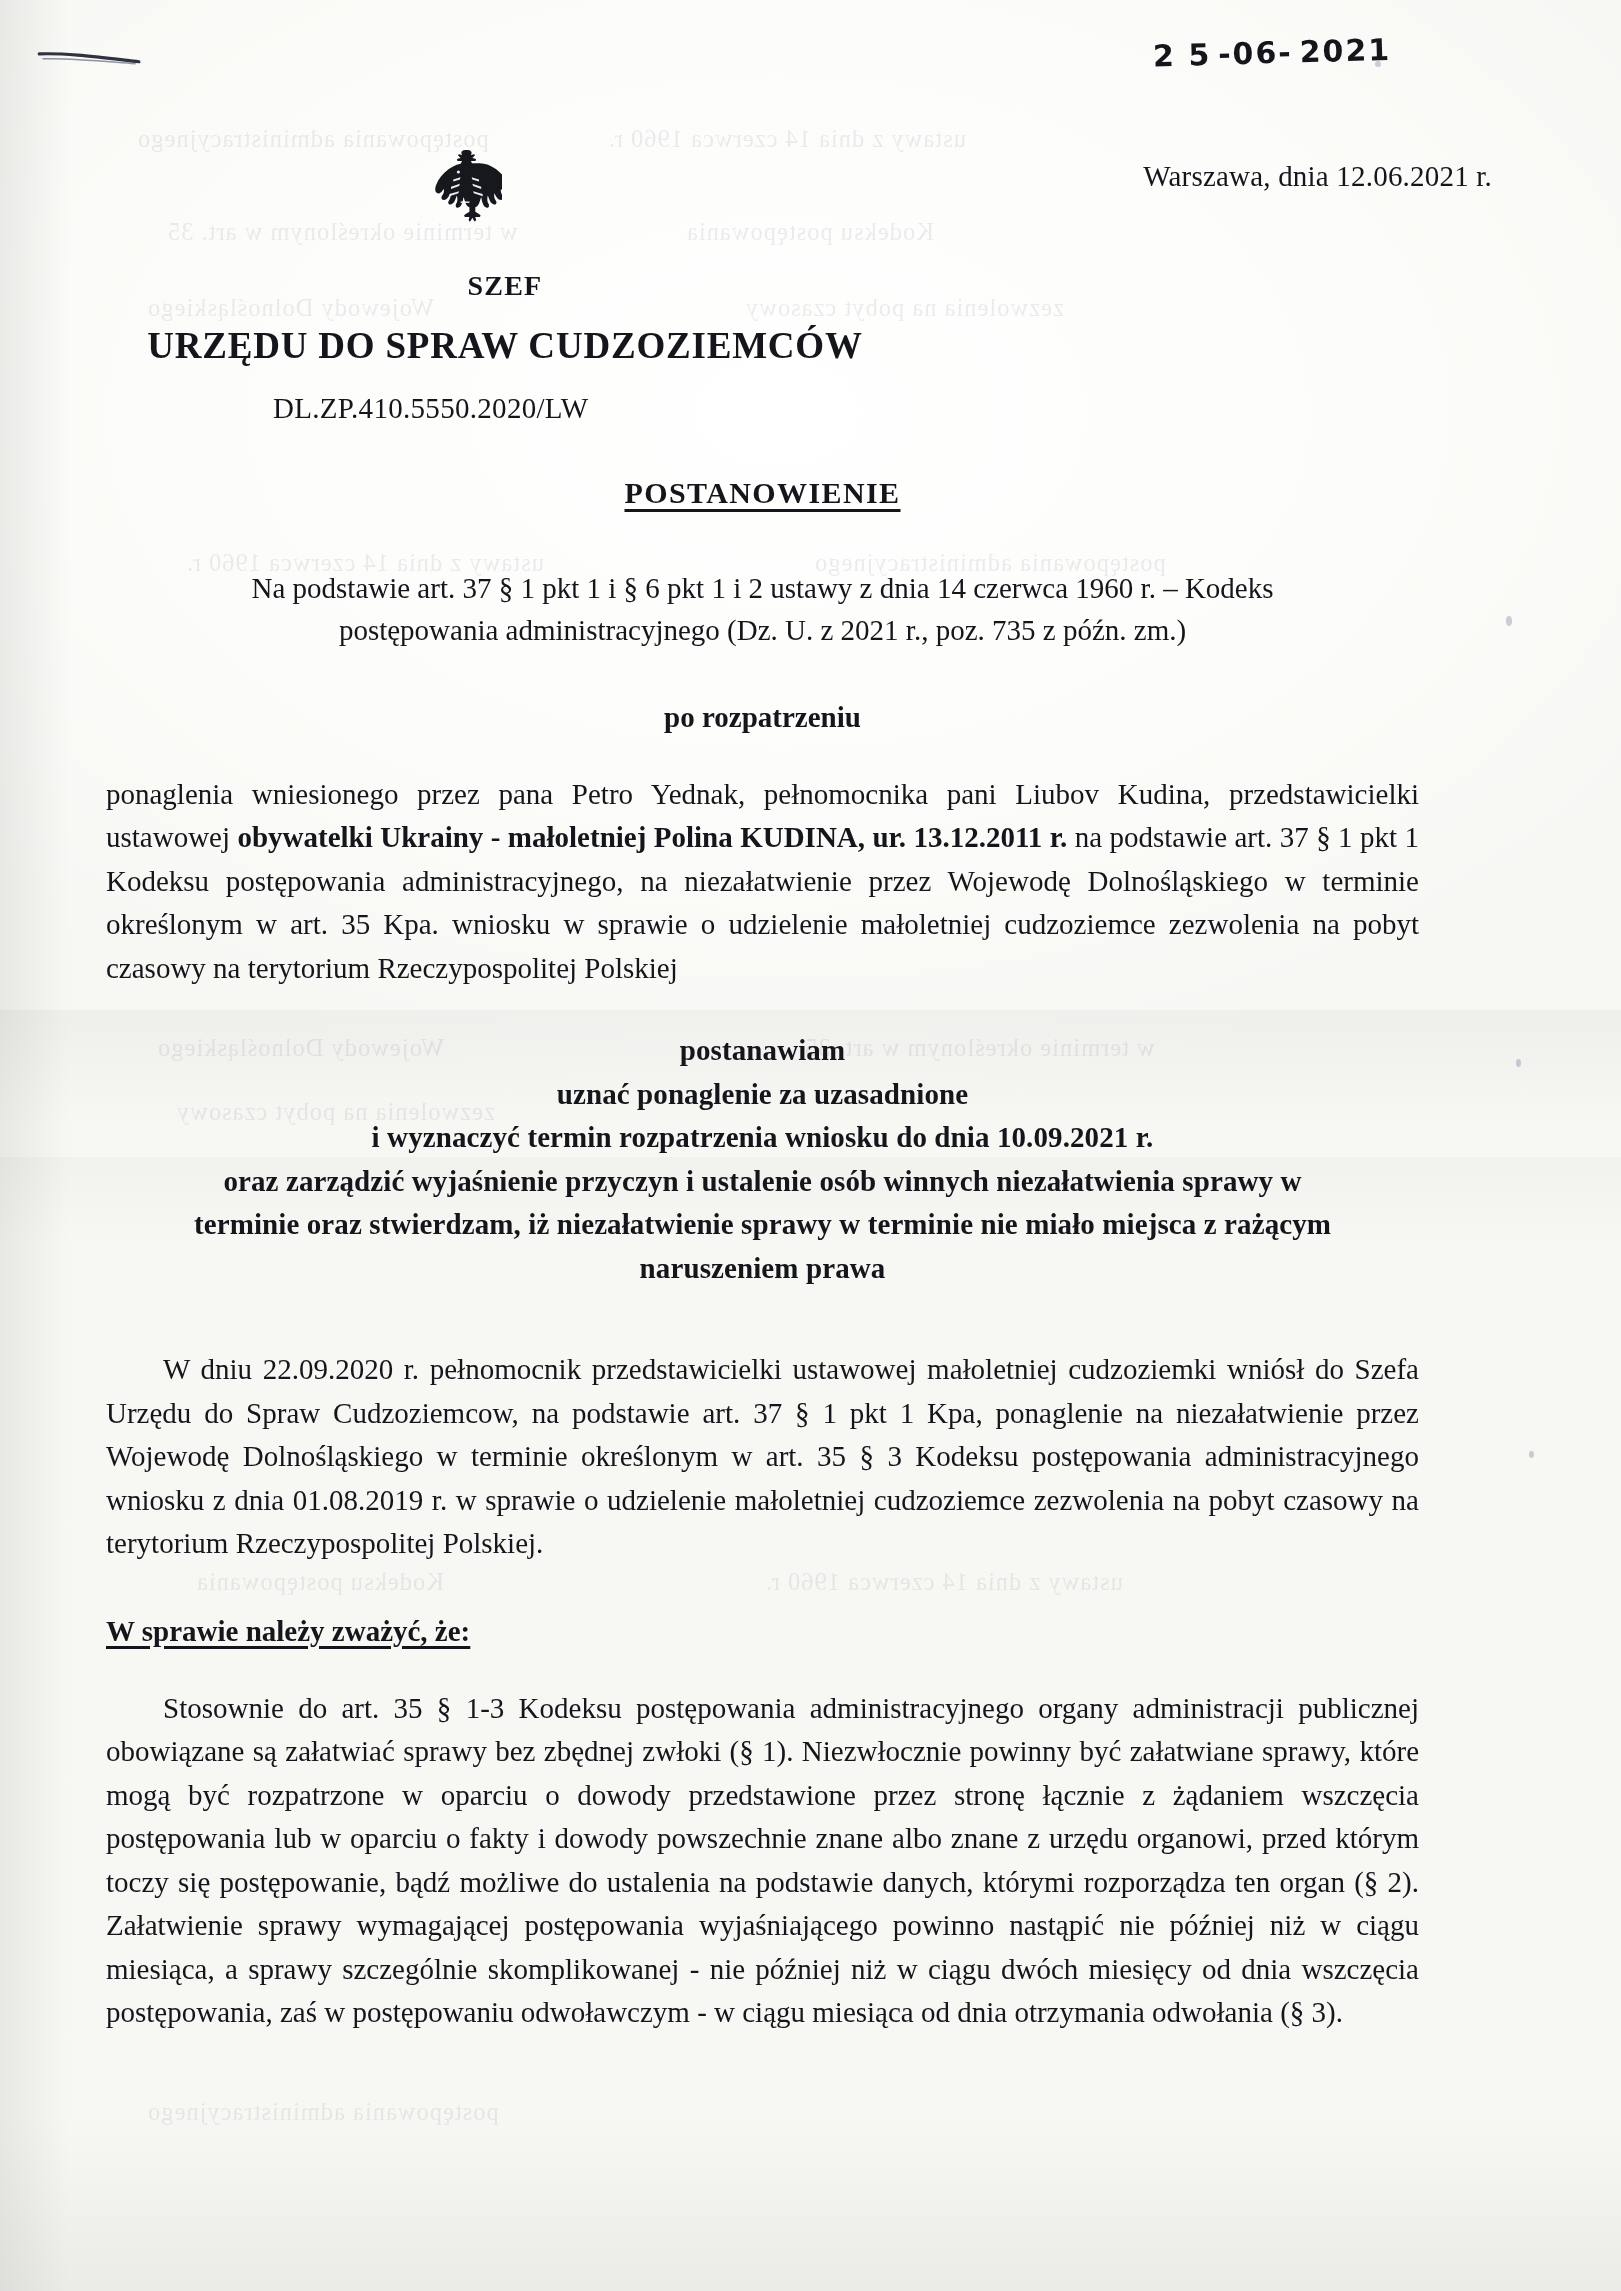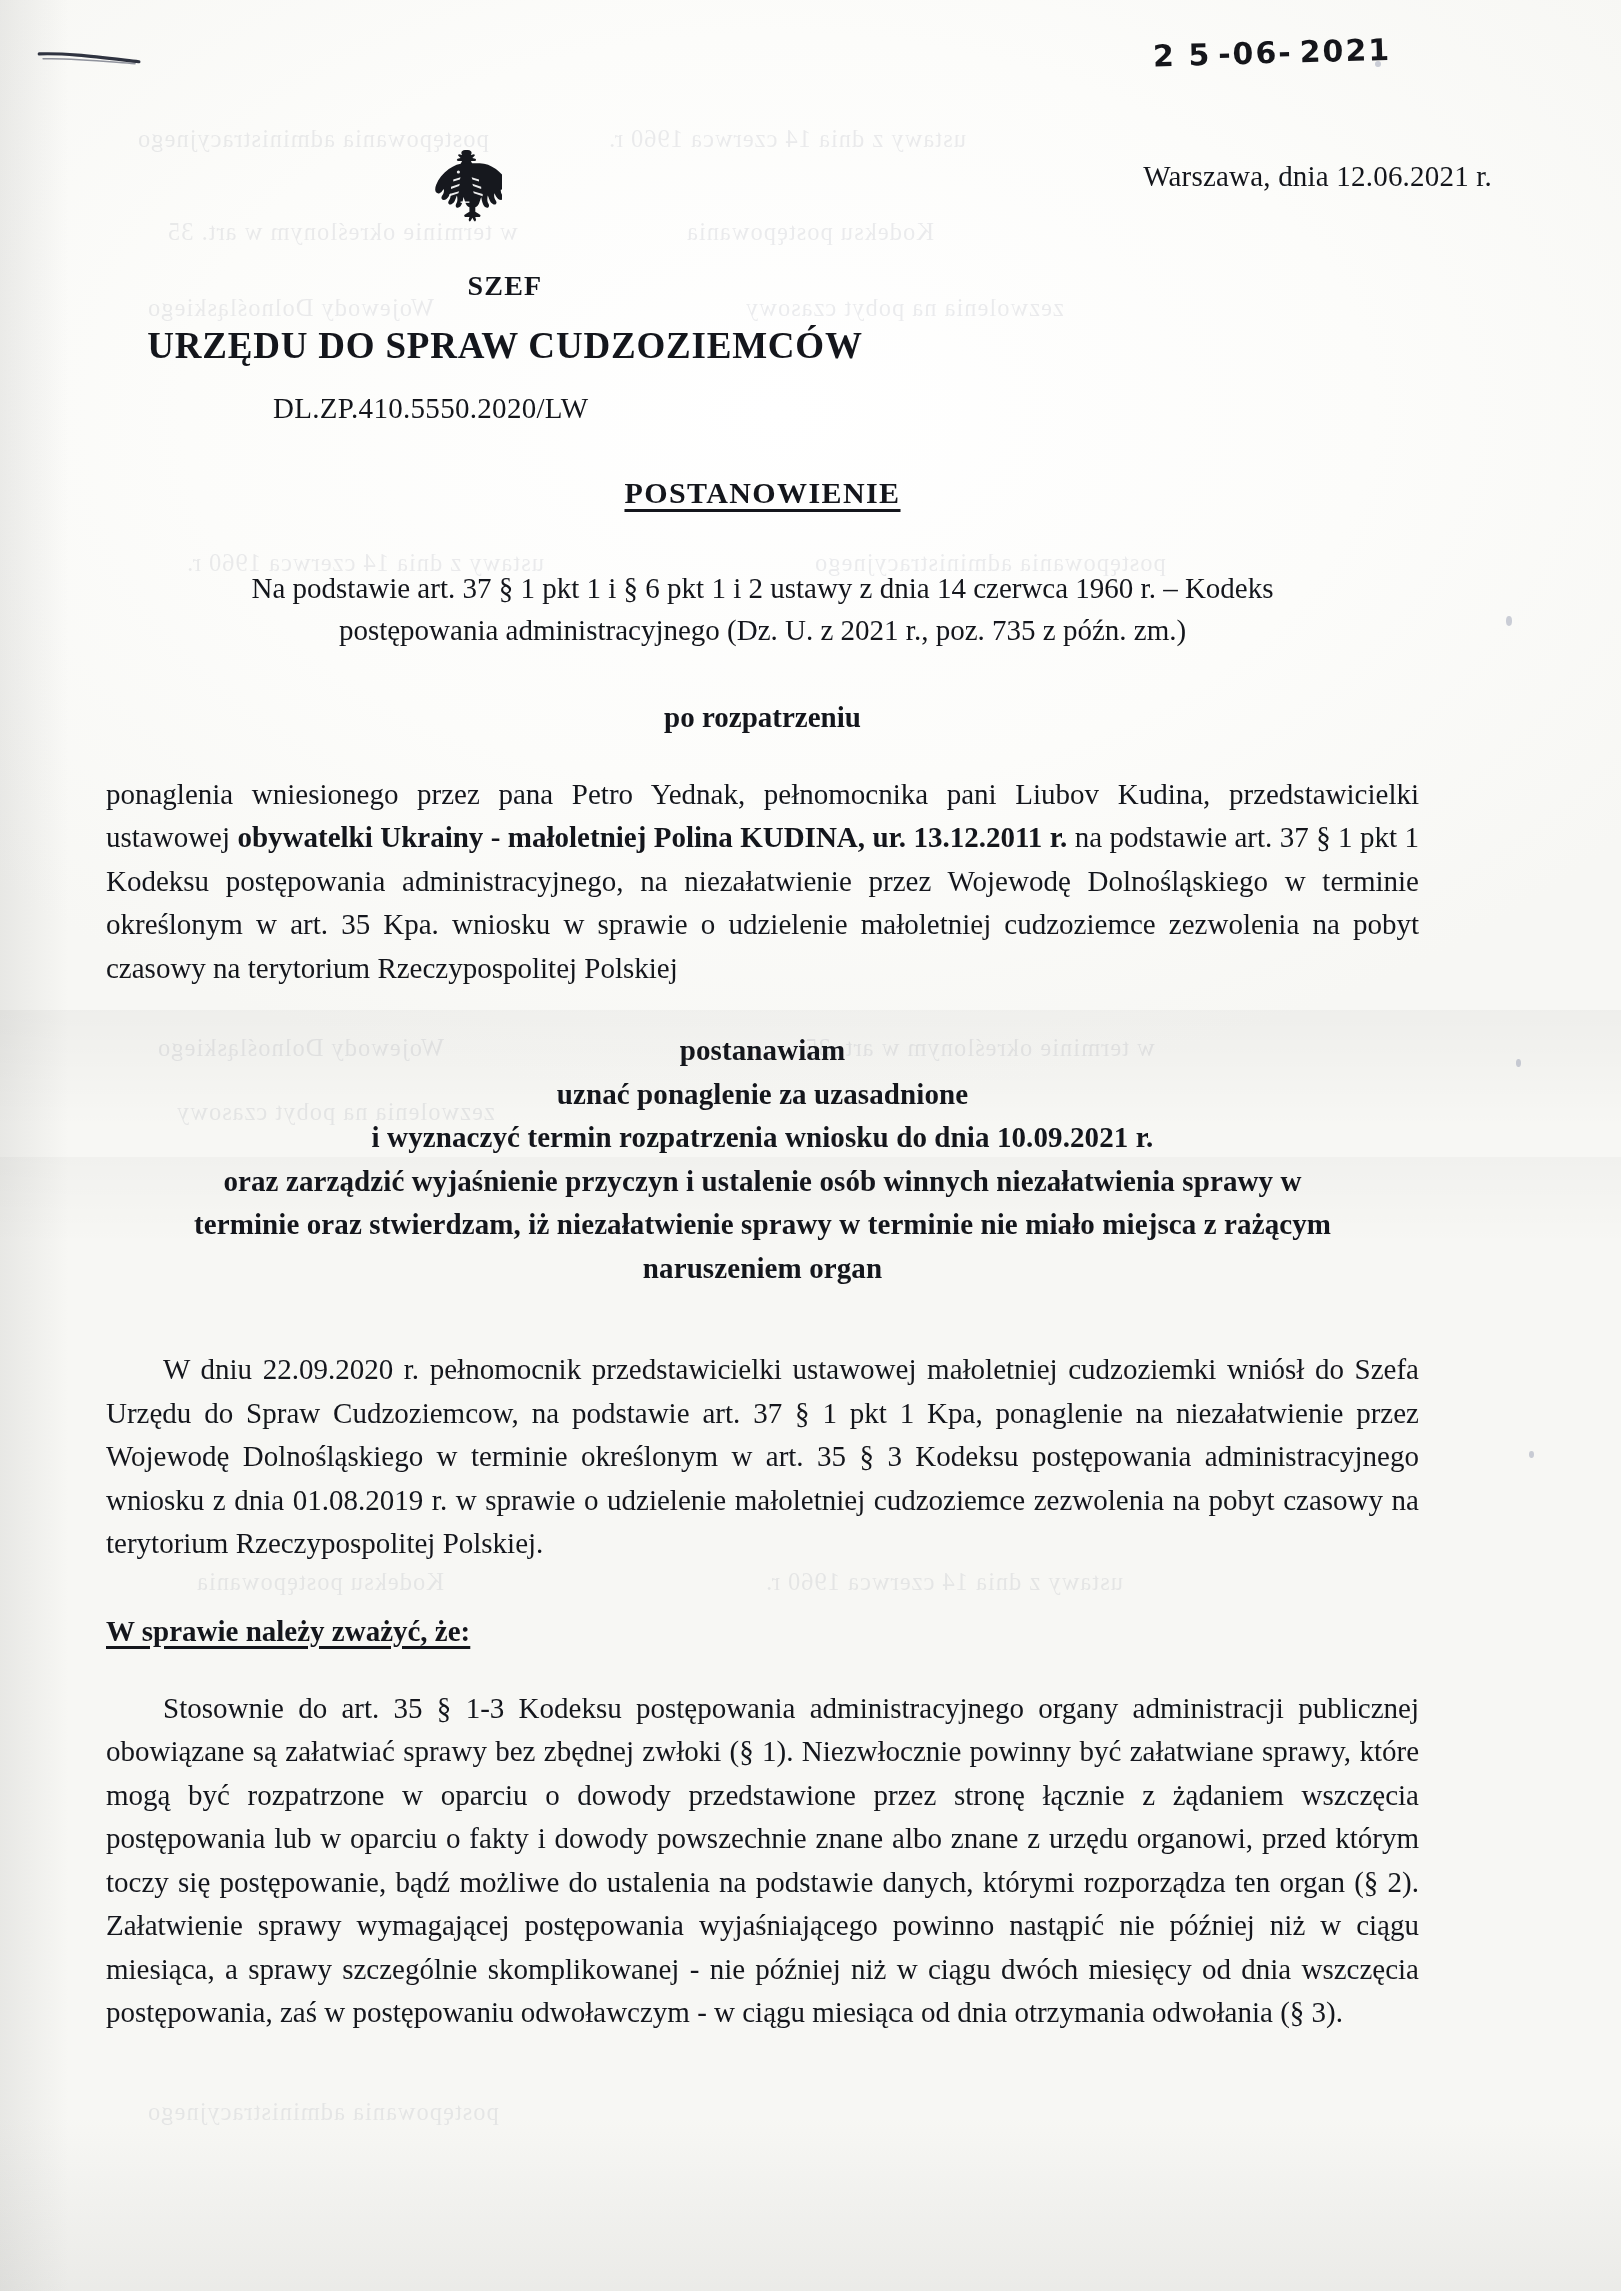--- a/index.html
+++ b/index.html
@@ -256,21 +256,21 @@
     <div class="para"><span>ponaglenia wniesionego przez pana Petro Yednak, pełnomocnika pani Liubov Kudina, przedstawicielki ustawowej </span><span class="b">obywatelki Ukrainy - małoletniej Polina KUDINA, ur. 13.12.2011 r.</span><span> na podstawie art. 37 § 1 pkt 1 Kodeksu postępowania administracyjnego, na niezałatwienie przez Wojewodę Dolnośląskiego w terminie określonym w art. 35 Kpa. wniosku w sprawie o udzielenie małoletniej cudzoziemce zezwolenia na pobyt czasowy na terytorium Rzeczypospolitej Polskiej</span></div>
 
     <div class="sp-40"></div>
 
     <div class="res-block">
       <p>postanawiam</p>
       <p>uznać ponaglenie za uzasadnione</p>
       <p>i wyznaczyć termin rozpatrzenia wniosku do dnia 10.09.2021 r.</p>
       <p>oraz zarządzić wyjaśnienie przyczyn i ustalenie osób winnych niezałatwienia sprawy w</p>
       <p>terminie oraz stwierdzam, iż niezałatwienie sprawy w terminie nie miało miejsca z rażącym</p>
-      <p>naruszeniem organ</p>
+      <p>naruszeniem prawa</p>
     </div>
 
     <div class="sp-30"></div>
 
 
     <div class="sp-30"></div>
 
     <div class="para indent">W dniu 22.09.2020 r. pełnomocnik przedstawicielki ustawowej małoletniej cudzoziemki wniósł do Szefa Urzędu do Spraw Cudzoziemcow, na podstawie art. 37 § 1 pkt 1 Kpa, ponaglenie na niezałatwienie przez Wojewodę Dolnośląskiego w terminie określonym w art. 35 § 3 Kodeksu postępowania administracyjnego wniosku z dnia 01.08.2019 r. w sprawie o udzielenie małoletniej cudzoziemce zezwolenia na pobyt czasowy na terytorium Rzeczypospolitej Polskiej.</div>
 
     <div class="sp-50"></div>

